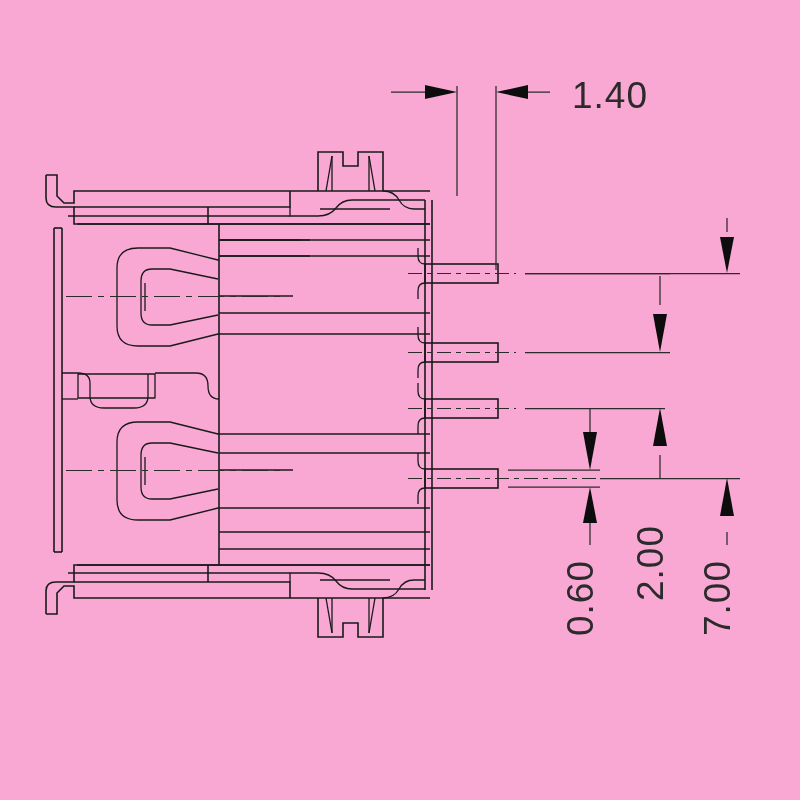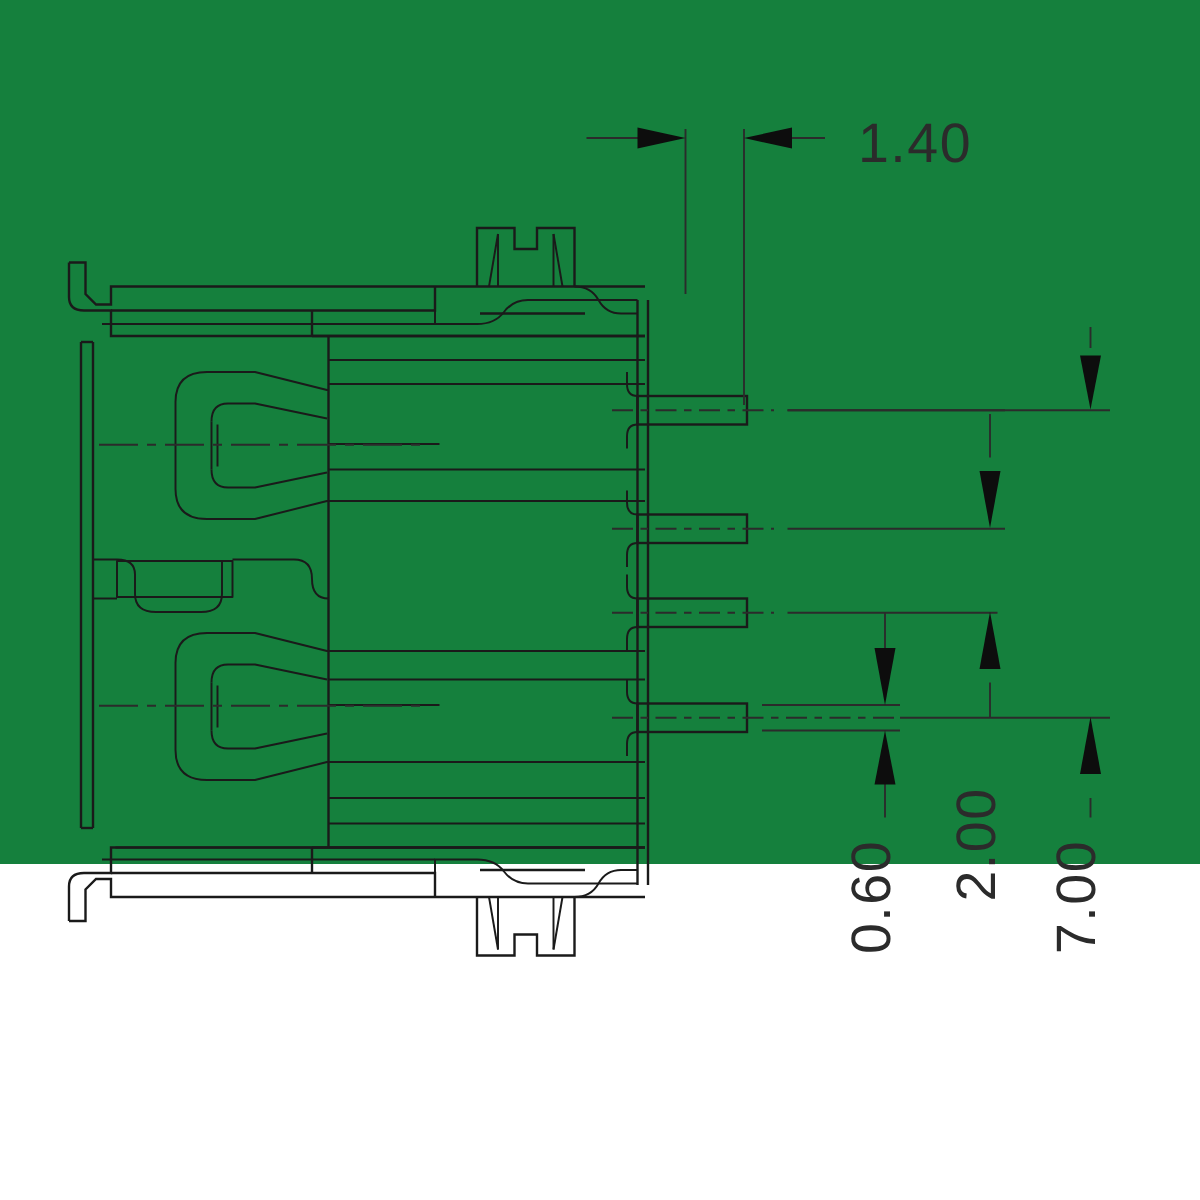--- a/index.html
+++ b/index.html
@@ -10,22 +10,22 @@
   }
   body {
     width: 800px;
     height: 800px;
     overflow: hidden;
     font-family: "Liberation Sans", sans-serif;
   }
   #drawing-root {
     position: relative;
     width: 800px;
-    height: 576px;
-    background: #15803d;
+    height: 800px;
+    background: #f9a8d4;
   }
   svg#cad-svg {
     display: block;
     width: 800px;
     height: 800px;
   }
   .outline {
     fill: none;
     stroke: #1a1a1a;
     stroke-width: 1.6;

